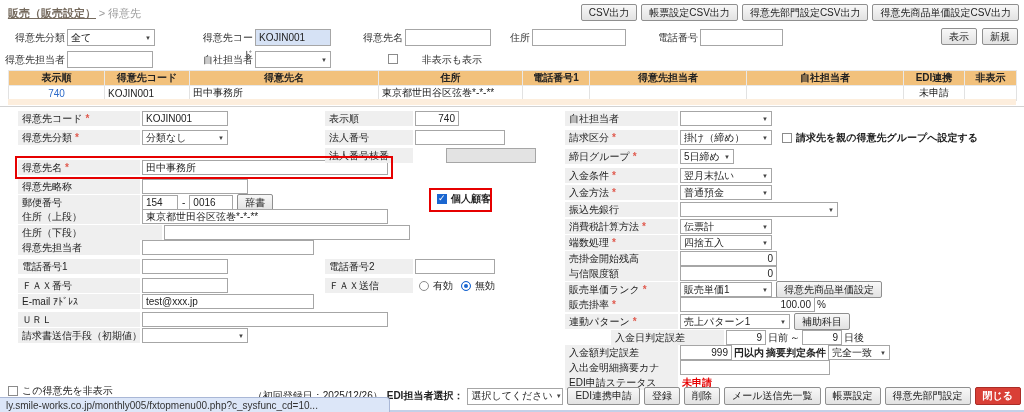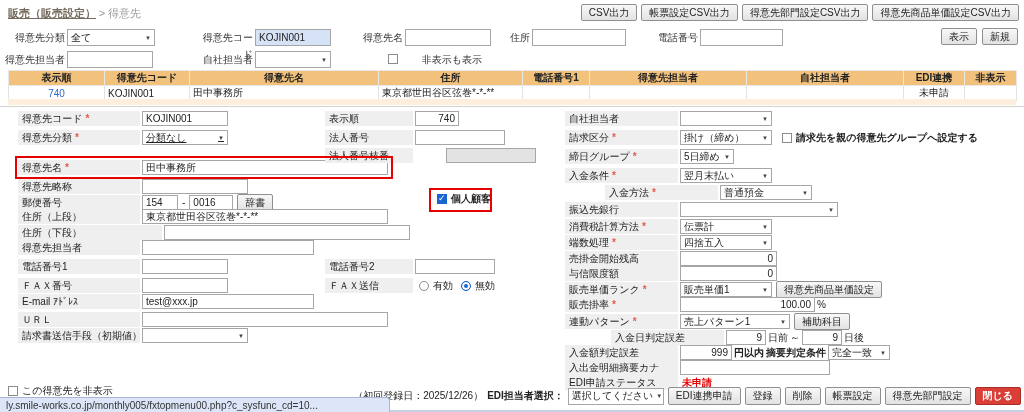--- a/index.html
+++ b/index.html
@@ -144,21 +144,21 @@
       <span>得意先コード</span>
       <span class="req">*</span>
     </div>
     <input class="inp ml2" style="width: 86px;" value="KOJIN001">
   </div>
   <div class="frow" style="left:18px;top:130px;">
     <div class="flabel" style="width:122px;">
       <span>得意先分類</span>
       <span class="req">*</span>
     </div>
-    <div class="sel ml2" style="width:86px;text-decoration:underline;">
+    <div class="sel ml2" style="width:86px;">
       <span>分類なし</span>
       <span class="caret">▼</span>
     </div>
   </div>
   <div class="frow" style="left:18px;top:160px;">
     <div class="flabel" style="width:122px;">
       <span>得意先名</span>
       <span class="req">*</span>
     </div>
     <input class="inp ml2" style="width: 246px;" value="田中事務所">
@@ -302,21 +302,21 @@
   <div class="frow" style="left:565px;top:168px;">
     <div class="flabel" style="width:113px;">
       <span>入金条件</span>
       <span class="req">*</span>
     </div>
     <div class="sel ml2" style="width:92px;">
       <span>翌月末払い</span>
       <span class="caret">▼</span>
     </div>
   </div>
-  <div class="frow" style="left:565px;top:185px;margin-left:40px;">
+  <div class="frow" style="left:565px;top:185px;">
     <div class="flabel" style="width:113px;">
       <span>入金方法</span>
       <span class="req">*</span>
     </div>
     <div class="sel ml2" style="width:92px;">
       <span>普通預金</span>
       <span class="caret">▼</span>
     </div>
   </div>
   <div class="frow" style="left:565px;top:202px;">
@@ -439,19 +439,20 @@
   <div class="abs" style="right:3px;top:387px;display:flex;gap:4px;align-items:center;">
     <span>（初回登録日：2025/12/26）</span>
     <span class="bold">EDI担当者選択：</span>
     <div class="sel h17" style="width:96px;">
       <span>選択してください</span>
       <span class="caret">▼</span>
     </div>
     <span class="btn tall">EDI連携申請</span>
     <span class="btn tall">登録</span>
     <span class="btn tall">削除</span>
+    <span class="btn tall">メール送信先一覧</span>
     <span class="btn tall">帳票設定</span>
     <span class="btn tall">得意先部門設定</span>
     <span class="btn tall red">閉じる</span>
   </div>
 
   <div class="hline" style="left:0;top:410px;width:1024px;height:2px;background:#c3d0e8;"></div>
 </div>
 
 </body></html>

